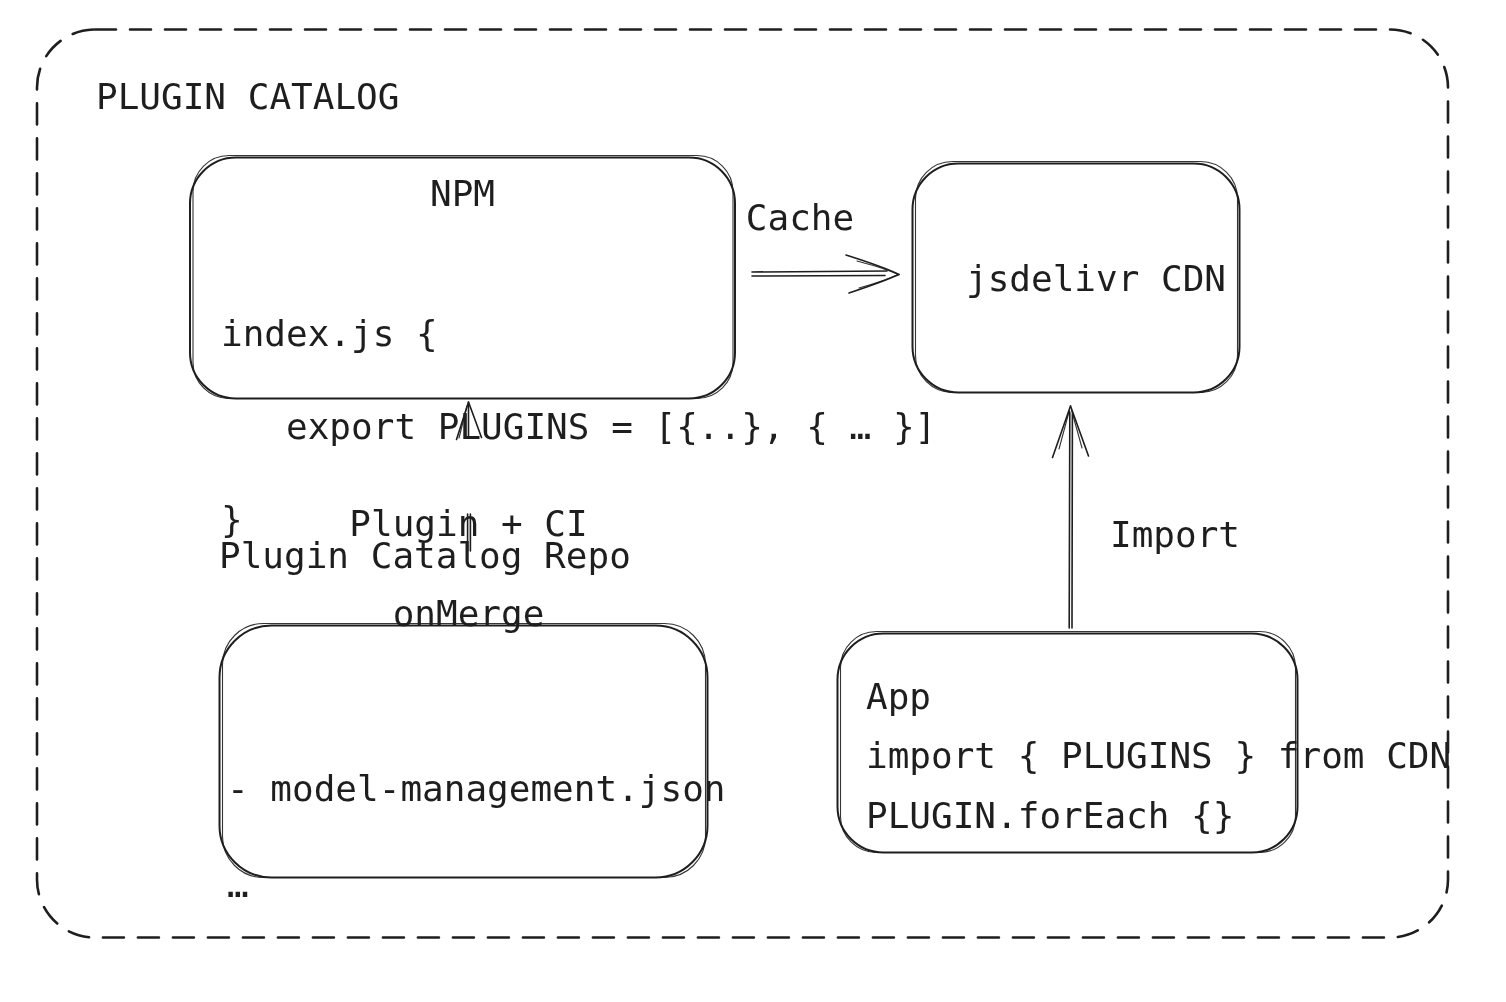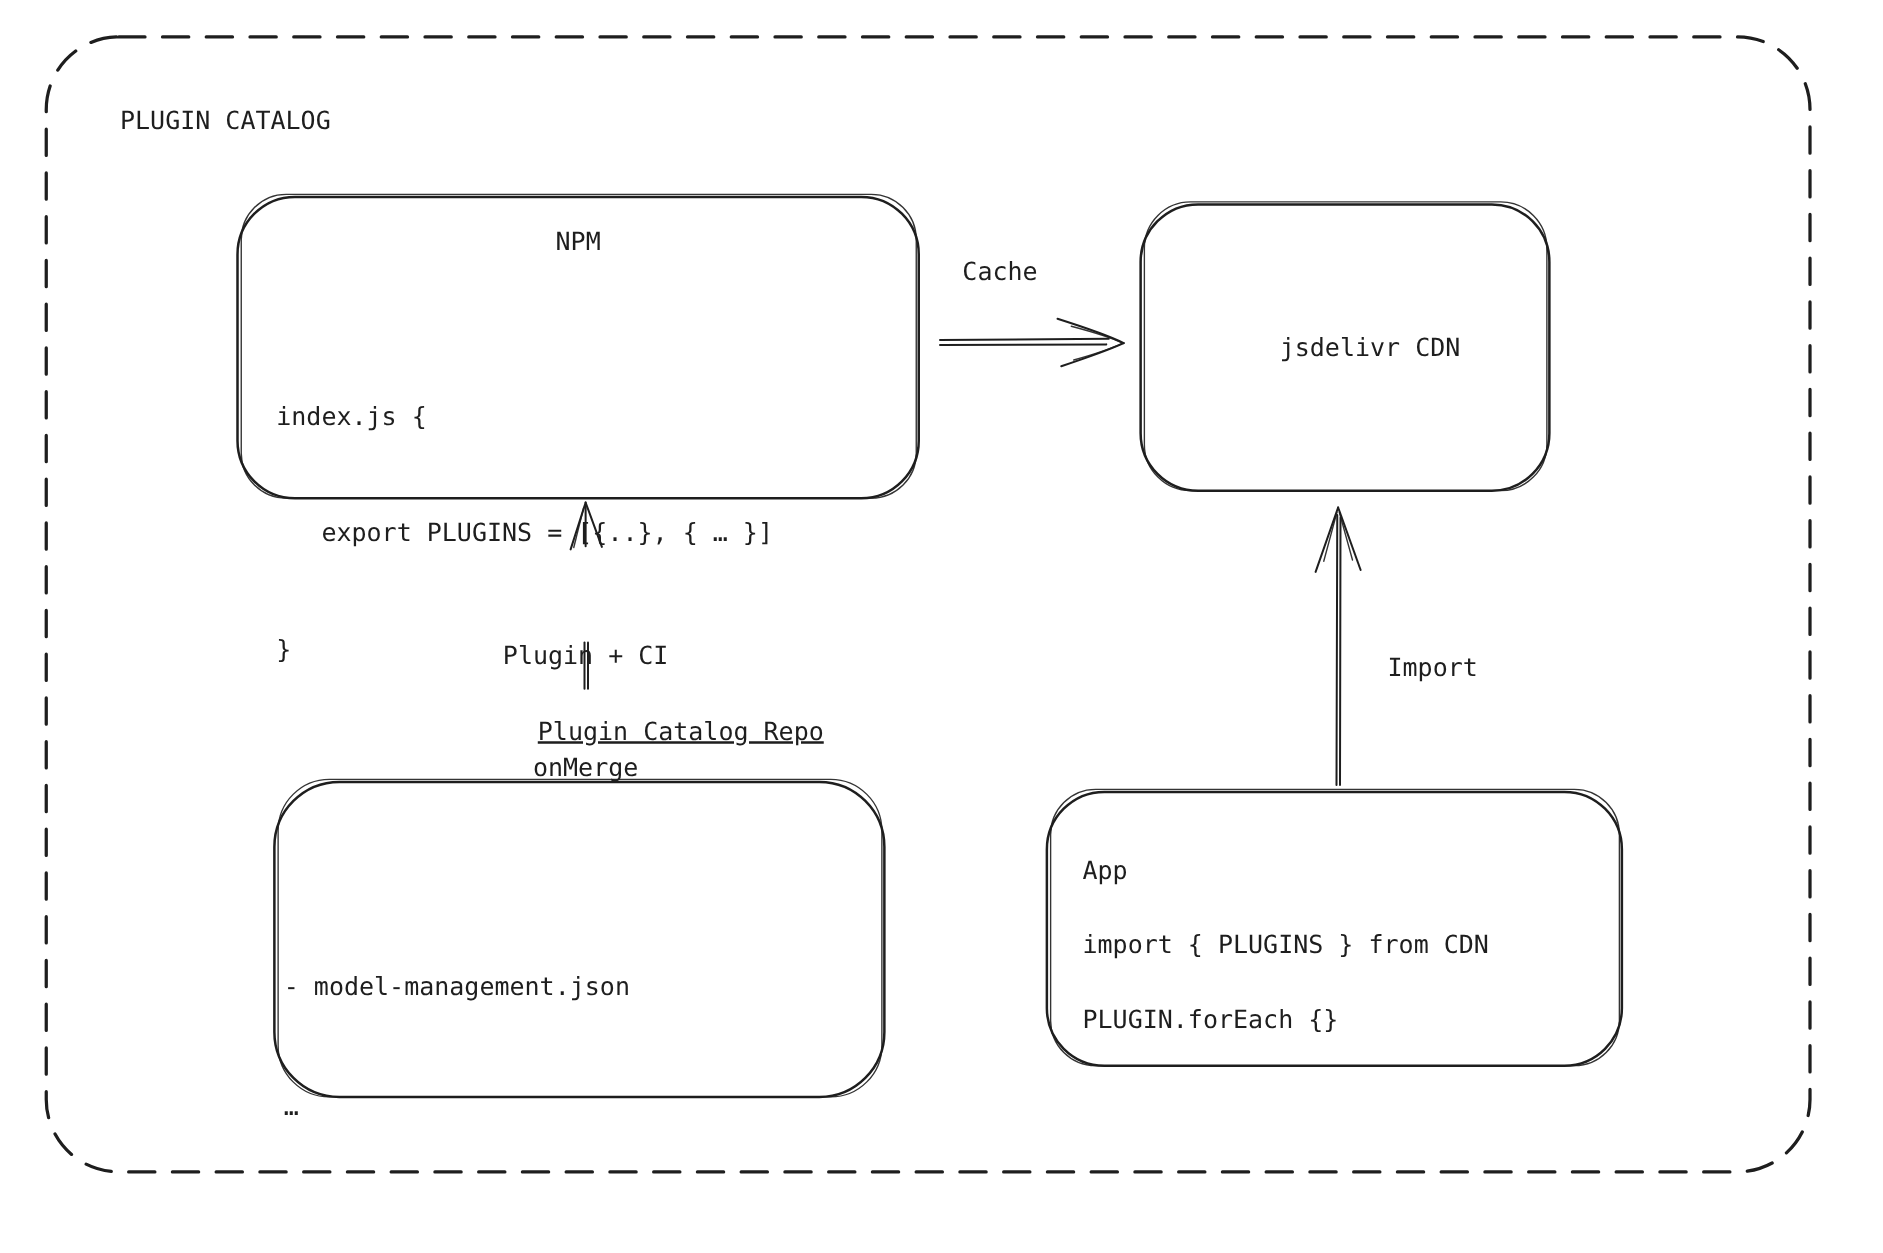--- a/index.html
+++ b/index.html
@@ -18,21 +18,21 @@
   }
   svg.shapes {
     position: absolute;
     left: 0;
     top: 0;
     width: 1506px;
     height: 1002px;
   }
   .txt, .code {
     position: absolute;
-    font-size: 20px;
+    font-size: 36px;
     line-height: 31px;
     white-space: pre;
     color: #1e1e1e;
   }
   .title {
     left: 96px;
     top: 81px;
   }
   .npm-title {
     left: 190px;
@@ -59,24 +59,23 @@
   }
   .build-label {
     left: 330px;
     top: 449px;
     width: 277px;
     text-align: center;
     line-height: 30px;
   }
   .repo-label {
     left: 219px;
-    top: 570px;
+    top: 540px;
     width: 440px;
-    text-align: right;
-    text-decoration: underline;
+    text-align: left;
   }
   .repo-items {
     left: 227px;
     top: 709px;
     line-height: 32px;
   }
   .app-title  { left: 866px; top: 681px; }
   .app-line1  { left: 866px; top: 740px; }
   .app-line2  { left: 866px; top: 800px; }
   .import-label {

